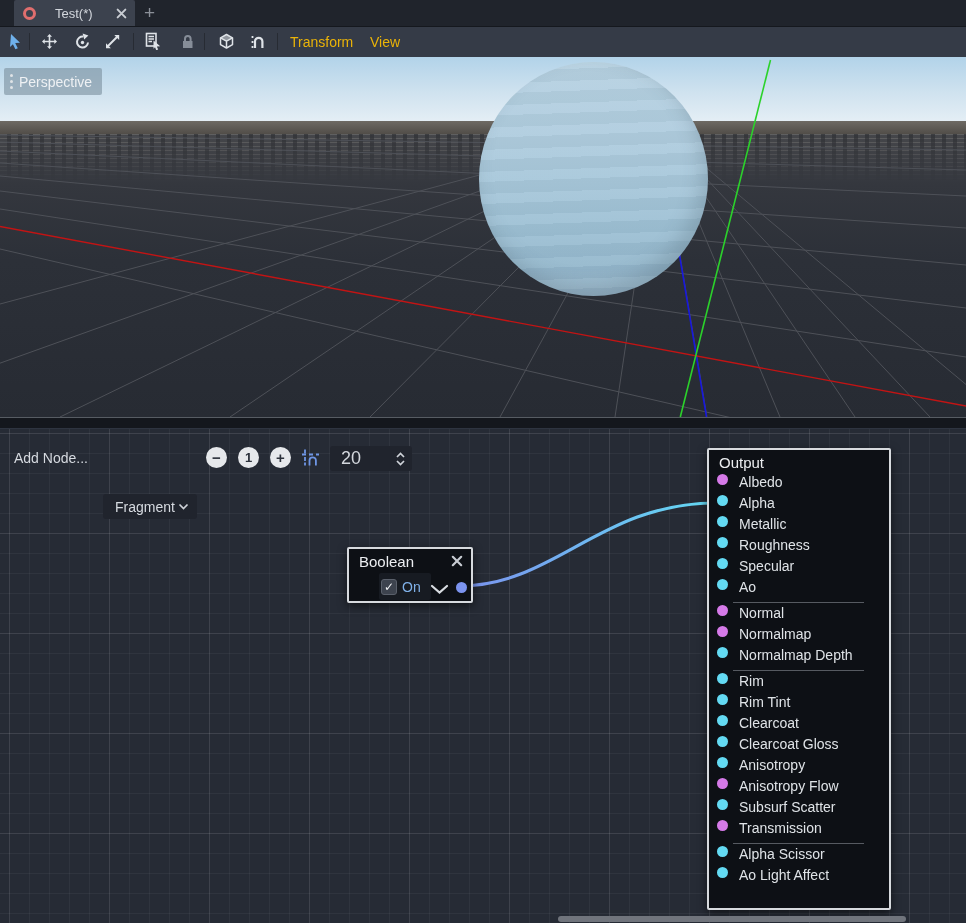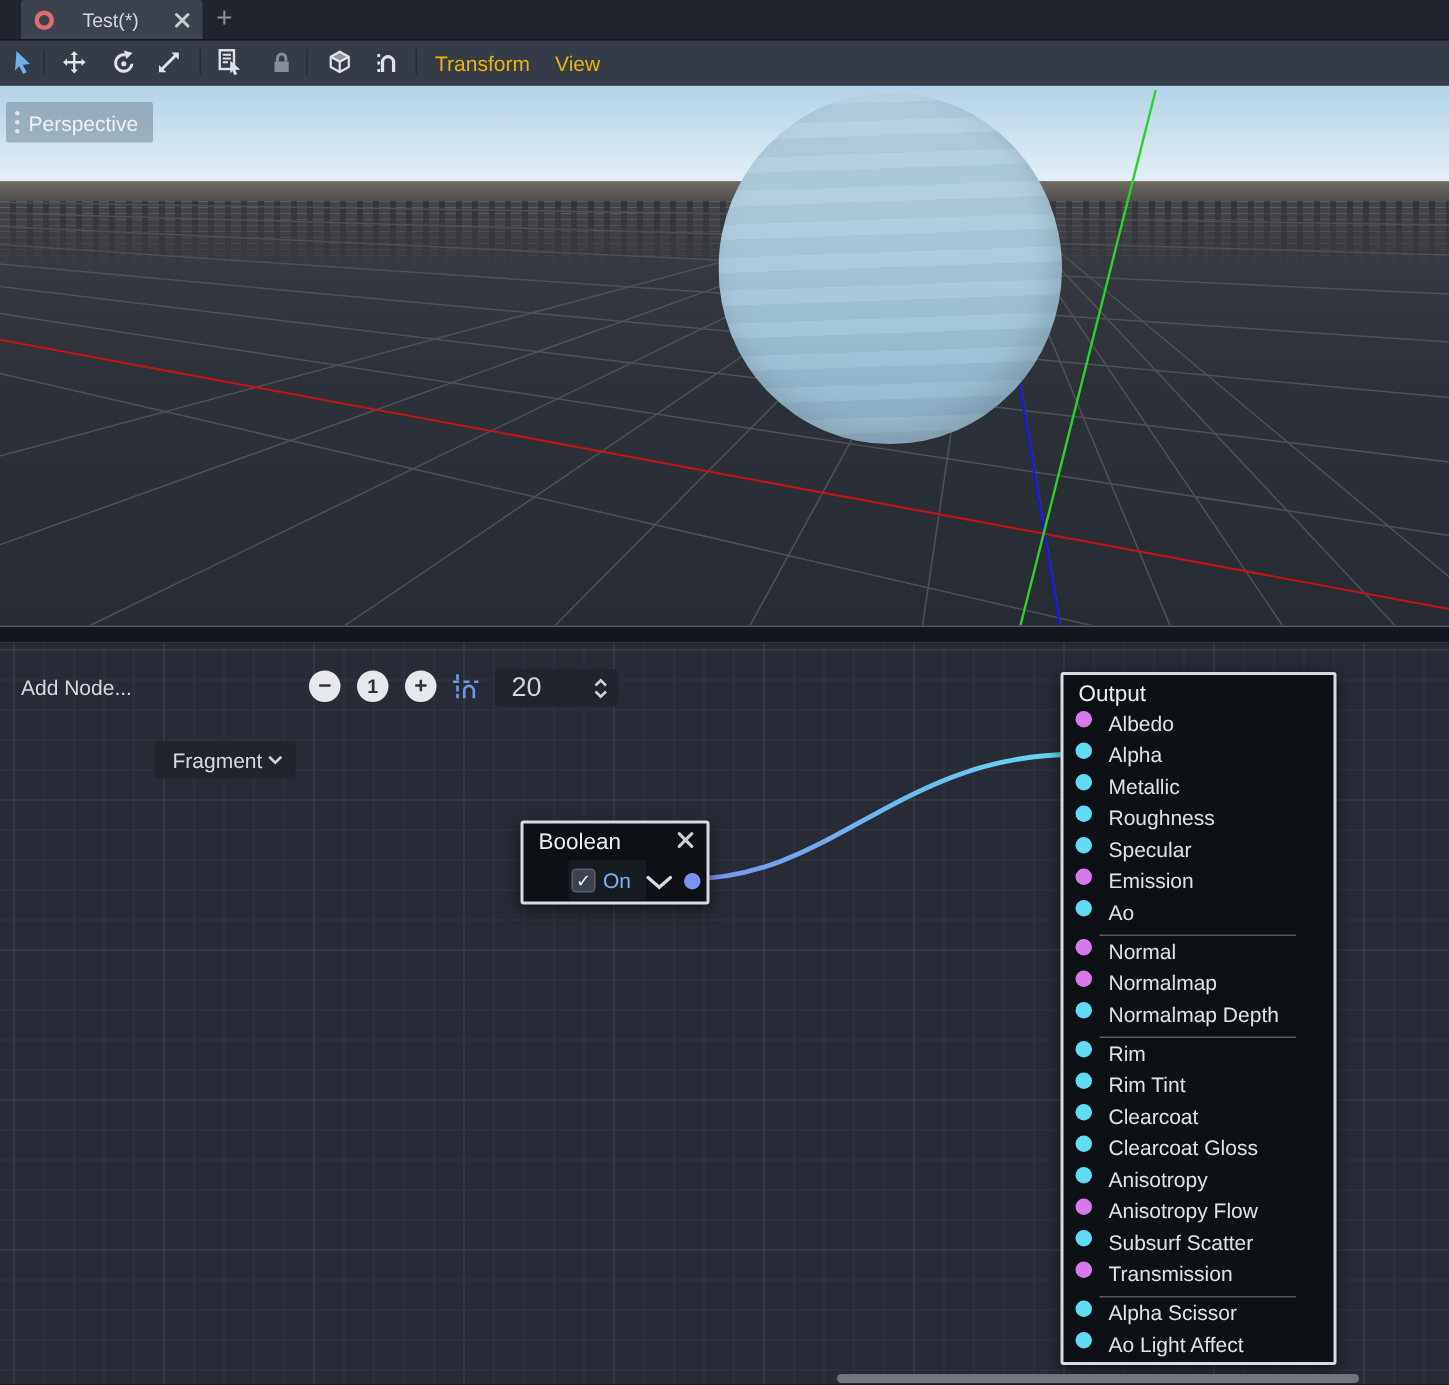--- a/index.html
+++ b/index.html
@@ -314,24 +314,20 @@
           </div>
           <div class="port-row">
             <span class="port-dot" style="background: rgb(99, 218, 243);"></span>
             <span class="port-label">Roughness</span>
           </div>
           <div class="port-row">
             <span class="port-dot" style="background: rgb(99, 218, 243);"></span>
             <span class="port-label">Specular</span>
           </div>
           <div class="port-row">
-            <span class="port-dot" style="background: rgb(213, 122, 232);"></span>
-            <span class="port-label">Emission</span>
-          </div>
-          <div class="port-row">
             <span class="port-dot" style="background: rgb(99, 218, 243);"></span>
             <span class="port-label">Ao</span>
           </div>
           <div class="port-sep"></div>
           <div class="port-row">
             <span class="port-dot" style="background: rgb(213, 122, 232);"></span>
             <span class="port-label">Normal</span>
           </div>
           <div class="port-row">
             <span class="port-dot" style="background: rgb(213, 122, 232);"></span>

